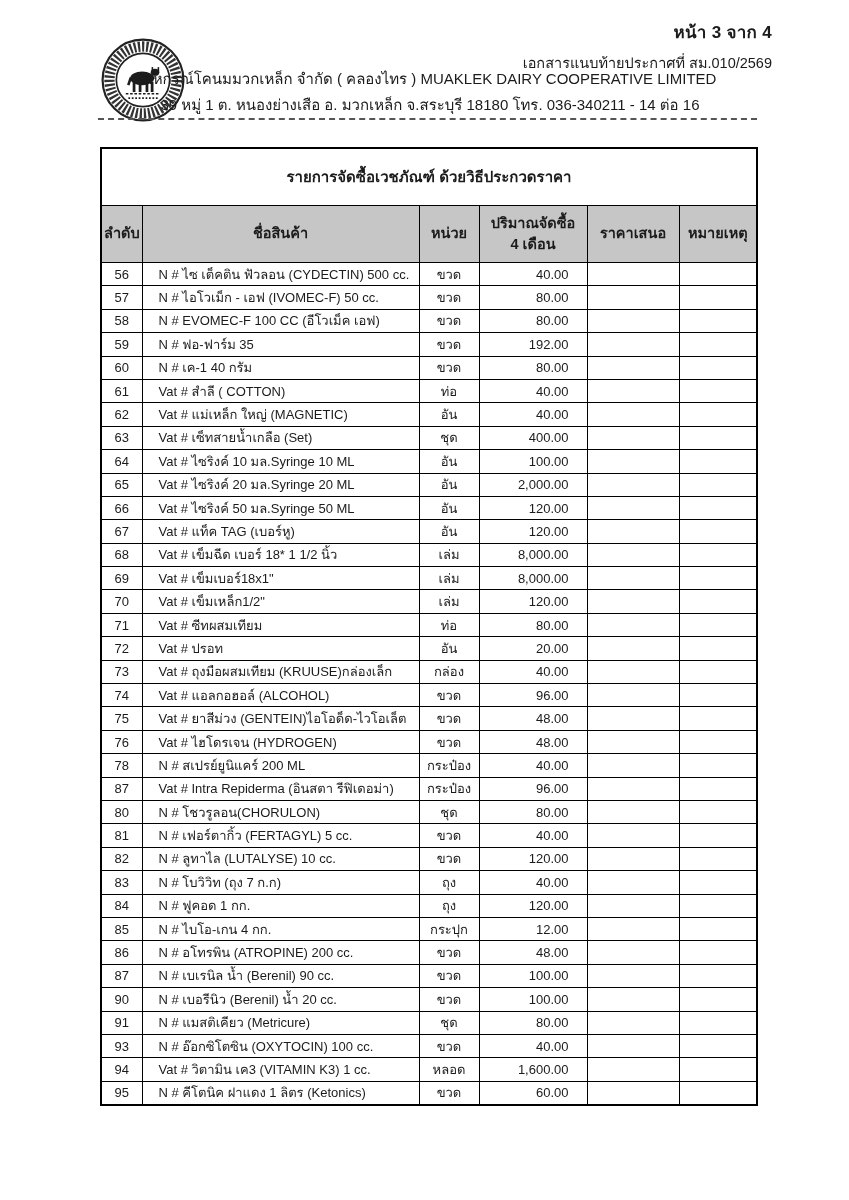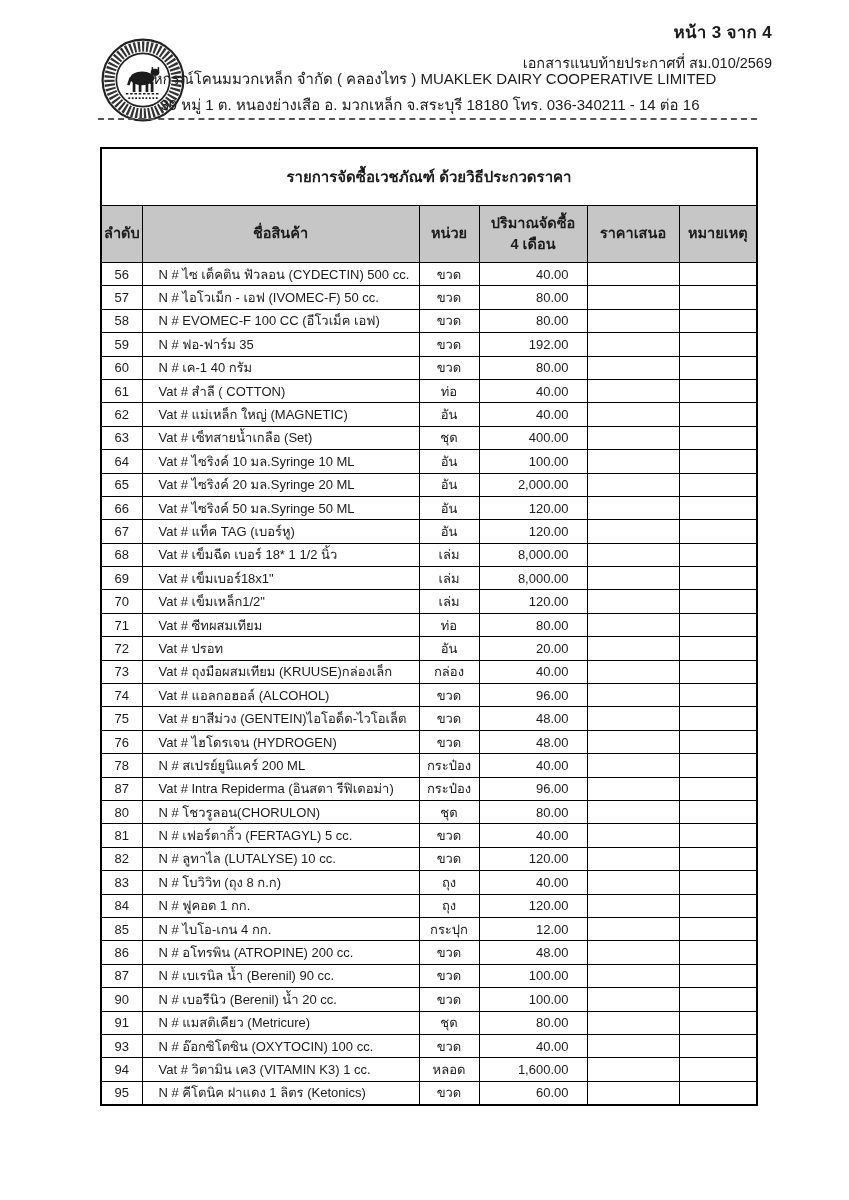--- a/index.html
+++ b/index.html
@@ -320,21 +320,21 @@
         <tr>
           <td class="c0">82</td>
           <td class="c1">N # ลูทาไล (LUTALYSE) 10 cc.</td>
           <td class="c2">ขวด</td>
           <td class="c3">120.00</td>
           <td class="c4"></td>
           <td class="c5"></td>
         </tr>
         <tr>
           <td class="c0">83</td>
-          <td class="c1">N # โบวิวิท (ถุง 8 ก.ก)</td>
+          <td class="c1">N # โบวิวิท (ถุง 7 ก.ก)</td>
           <td class="c2">ถุง</td>
           <td class="c3">40.00</td>
           <td class="c4"></td>
           <td class="c5"></td>
         </tr>
         <tr>
           <td class="c0">84</td>
           <td class="c1">N # ฟูคอด 1 กก.</td>
           <td class="c2">ถุง</td>
           <td class="c3">120.00</td>

